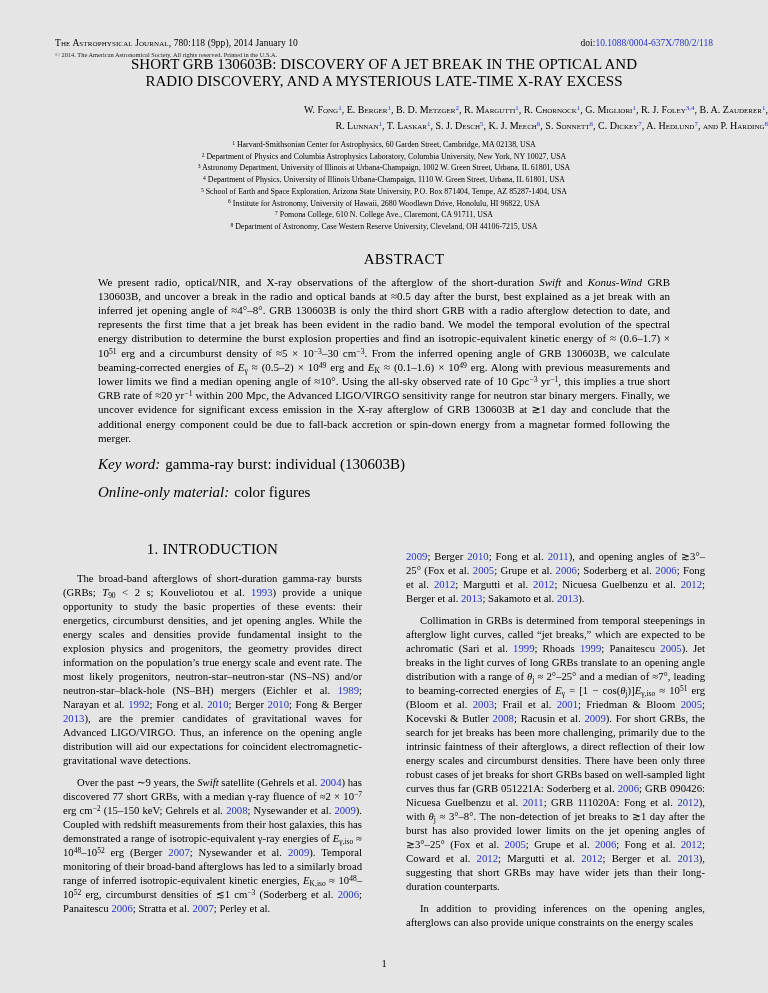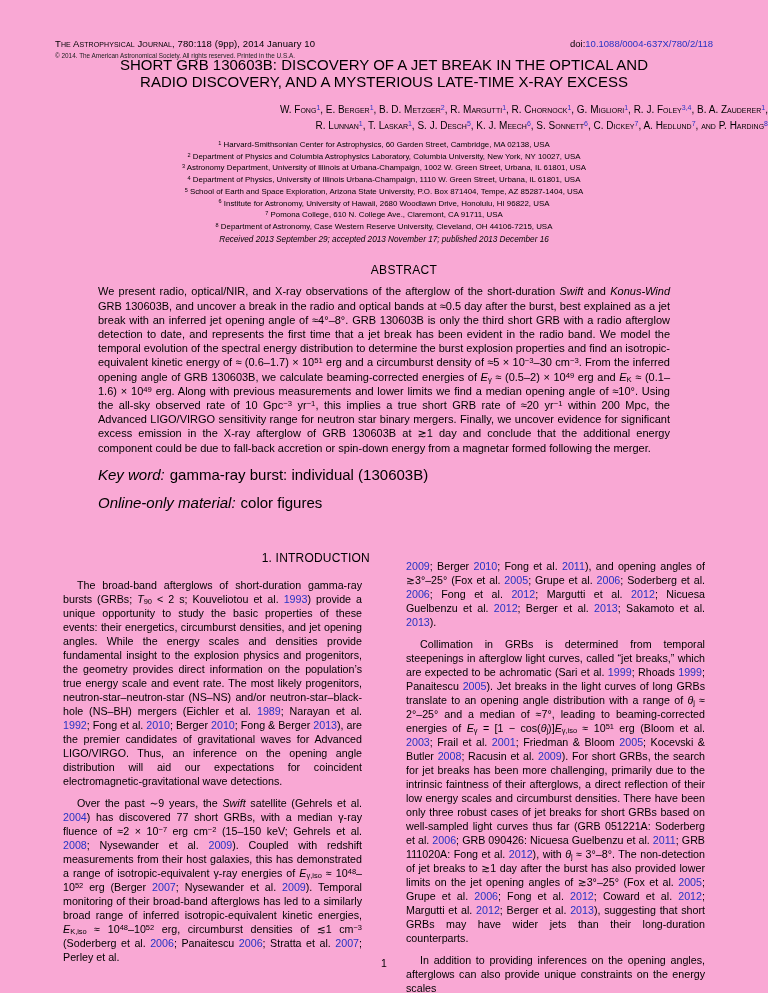--- a/index.html
+++ b/index.html
@@ -1,18 +1,18 @@
 <!DOCTYPE html>
 <html style="--lnk: #2533c4;"><head>
 <meta charset="utf-8">
 <style>
   html,body{margin:0;padding:0;background:#888;}
   .page{
-    width:768px;height:993px;position:relative;background:#f9a8d4;
-    font-family:Liberation Sans, sans-serif;color:#000;
+    width:768px;height:993px;position:relative;background:#e5e5e5;
+    font-family:Liberation Serif, serif;color:#000;
     overflow:hidden;margin:0 auto;
   }
   .lnk{color:var(--lnk,#2533c4);}
   .suplnk{color:var(--lnk,#2533c4);}
   .it{font-style:italic;}
   .sup,.suplnk{position:relative;top:-0.38em;font-size:0.7em;line-height:0;}
   .sub{position:relative;top:0.22em;font-size:0.7em;line-height:0;}
 
   .header{position:absolute;top:38px;left:55px;right:55px;display:flex;justify-content:space-between;align-items:flex-start;}
   .journal-line{font-size:9.5px;letter-spacing:0.1px;}
@@ -20,28 +20,28 @@
   .copyright{font-size:6.4px;margin-top:3px;color:#222;}
   .doi{font-size:9.5px;padding-left:11px;}
 
   .flow{position:absolute;top:0;left:0;right:0;}
   .title{margin:56px 70px 0;text-align:center;font-size:15px;line-height:17px;}
   .authors{margin-top:12px;text-align:right;font-size:10px;line-height:16px;}
   .aline{font-variant:small-caps;}
   .affils{margin-top:5px;text-align:center;font-size:7.9px;line-height:11.7px;}
   .received{font-style:italic;font-size:8.2px;margin-top:1px;text-align:center;}
 
-  .abs-head{margin-top:18px;text-align:center;font-size:12px;letter-spacing:0.3px;padding-left:40px;}
+  .abs-head{margin-top:18px;text-align:center;font-size:15px;letter-spacing:0.3px;padding-left:40px;}
   .abs-body{margin:7px 98px 0;text-align:justify;font-size:11px;line-height:14.2px;}
   .meta{margin:11px 98px 0;font-size:15px;}
   .meta .val{margin-left:5px;}
 
   .columns{display:flex;gap:28px;margin:40px 55px 0;}
   .col{width:315px;}
-  .sec-head{text-align:right;font-size:12px;margin-bottom:13px;letter-spacing:0.2px;}
+  .sec-head{text-align:center;font-size:15px;margin-bottom:13px;letter-spacing:0.2px;}
   .col p{margin:8px;font-size:10.7px;line-height:14px;text-align:justify;}
   .col p.ind{text-indent:14px;}
 
   .page-number{position:absolute;bottom:24px;left:0;right:0;text-align:center;font-size:10.5px;}
 </style>
 </head>
 <body>
 
 <div class="page">
 
@@ -66,21 +66,20 @@
 
     <div class="affils">
       <div><span class="sup">1</span> Harvard-Smithsonian Center for Astrophysics, 60 Garden Street, Cambridge, MA 02138, USA</div>
       <div><span class="sup">2</span> Department of Physics and Columbia Astrophysics Laboratory, Columbia University, New York, NY 10027, USA</div>
       <div><span class="sup">3</span> Astronomy Department, University of Illinois at Urbana-Champaign, 1002 W. Green Street, Urbana, IL 61801, USA</div>
       <div><span class="sup">4</span> Department of Physics, University of Illinois Urbana-Champaign, 1110 W. Green Street, Urbana, IL 61801, USA</div>
       <div><span class="sup">5</span> School of Earth and Space Exploration, Arizona State University, P.O. Box 871404, Tempe, AZ 85287-1404, USA</div>
       <div><span class="sup">6</span> Institute for Astronomy, University of Hawaii, 2680 Woodlawn Drive, Honolulu, HI 96822, USA</div>
       <div><span class="sup">7</span> Pomona College, 610 N. College Ave., Claremont, CA 91711, USA</div>
       <div><span class="sup">8</span> Department of Astronomy, Case Western Reserve University, Cleveland, OH 44106-7215, USA</div>
-      <div class="received">Received 2013 September 29; accepted 2013 November 17; published 2013 December 16</div>
     </div>
 
     <div class="abs-head">ABSTRACT</div>
     <div class="abs-body">We present radio, optical/NIR, and X-ray observations of the afterglow of the short-duration <span class="it">Swift</span> and <span class="it">Konus-Wind</span> GRB 130603B, and uncover a break in the radio and optical bands at ≈0.5 day after the burst, best explained as a jet break with an inferred jet opening angle of ≈4°–8°. GRB 130603B is only the third short GRB with a radio afterglow detection to date, and represents the first time that a jet break has been evident in the radio band. We model the temporal evolution of the spectral energy distribution to determine the burst explosion properties and find an isotropic-equivalent kinetic energy of ≈ (0.6–1.7) × 10<span class="sup">51</span> erg and a circumburst density of ≈5 × 10<span class="sup">−3</span>–30 cm<span class="sup">−3</span>. From the inferred opening angle of GRB 130603B, we calculate beaming-corrected energies of <span class="it">E</span><span class="sub">γ</span> ≈ (0.5–2) × 10<span class="sup">49</span> erg and <span class="it">E</span><span class="sub">K</span> ≈ (0.1–1.6) × 10<span class="sup">49</span> erg. Along with previous measurements and lower limits we find a median opening angle of ≈10°. Using the all-sky observed rate of 10 Gpc<span class="sup">−3</span> yr<span class="sup">−1</span>, this implies a true short GRB rate of ≈20 yr<span class="sup">−1</span> within 200 Mpc, the Advanced LIGO/VIRGO sensitivity range for neutron star binary mergers. Finally, we uncover evidence for significant excess emission in the X-ray afterglow of GRB 130603B at ≳1 day and conclude that the additional energy component could be due to fall-back accretion or spin-down energy from a magnetar formed following the merger.</div>
 
     <div class="meta"><span class="it">Key word:</span><span class="val">gamma-ray burst: individual (130603B)</span></div>
     <div class="meta"><span class="it">Online-only material:</span><span class="val">color figures</span></div>
 
     <div class="columns">
       <div class="col">

